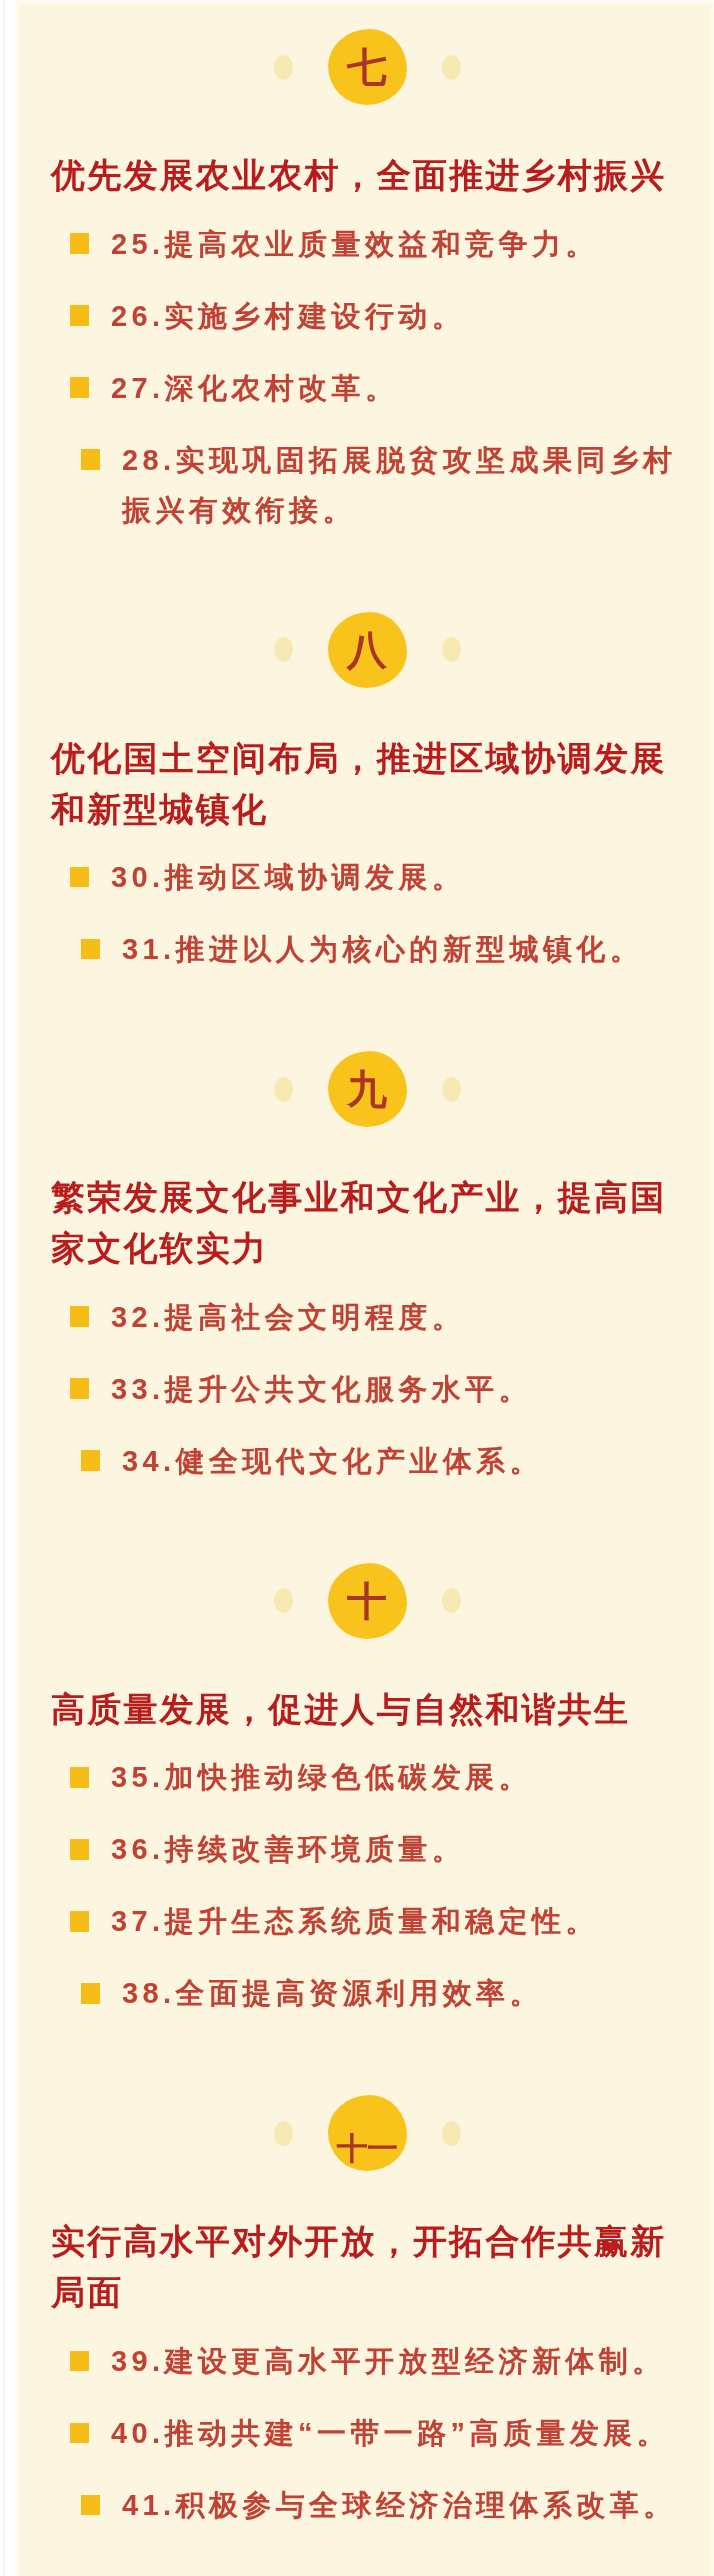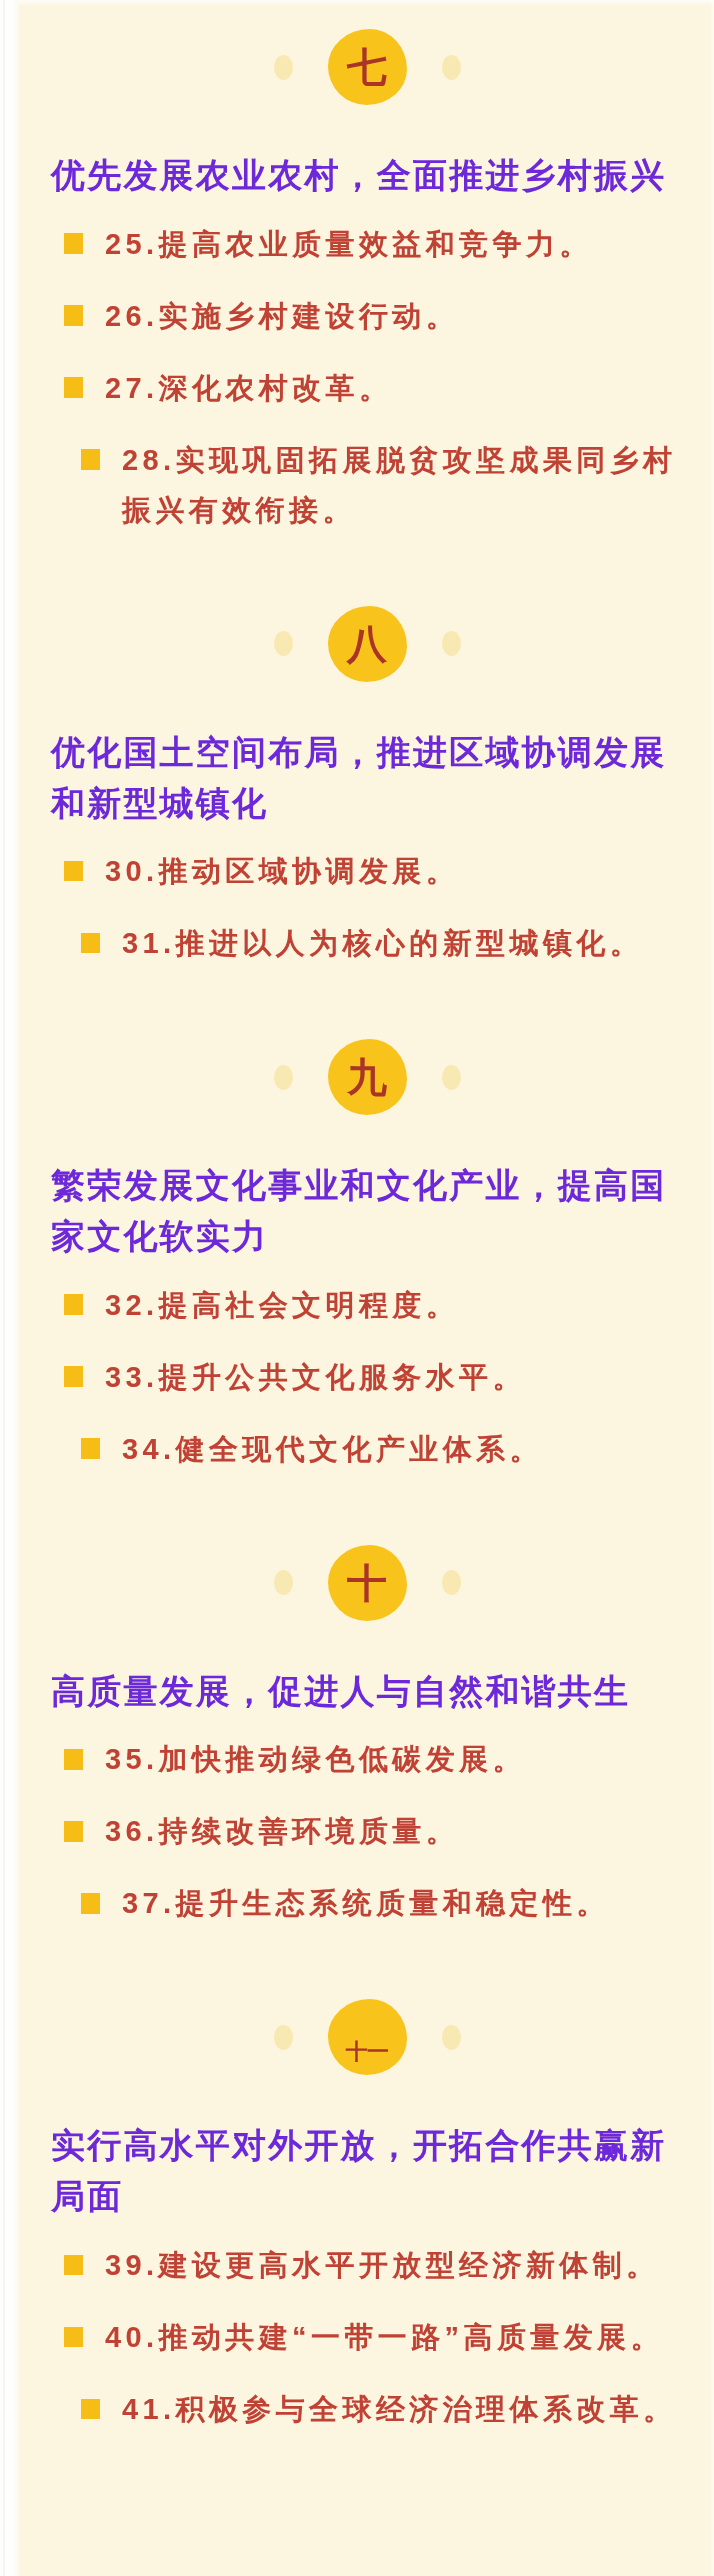--- a/index.html
+++ b/index.html
@@ -43,33 +43,33 @@
   }
   .badge{
     width:79px;height:76px;background:#F8C31A;
     border-radius:53% 47% 51% 49% / 49% 53% 47% 51%;
     display:flex;align-items:center;justify-content:center;
   }
   .badge-num{
     font-size:40px;font-weight:700;color:#A93427;line-height:1;
     letter-spacing:0;
   }
-  .badge-num.two-chars{font-size:22px;letter-spacing:-0.7px;margin-top:30px;}
+  .badge-num.two-chars{font-size:31px;letter-spacing:-0.7px;margin-top:30px;}
   .dot{
     width:19px;height:25px;border-radius:50%;
     background:#F8E9B3;
   }
   .title{
     margin:0 41px 17.6px 32px;
     font-size:34px;line-height:51px;letter-spacing:2.2px;
-    color:#6d28d9;font-weight:700;
+    color:#b91c1c;font-weight:700;
   }
   .tl{display:block;white-space:nowrap;}
   .tl:empty{display:none;}
-  .items{list-style:none;margin:2px;padding:0 0 0 43px;}
+  .items{list-style:none;margin:8px;padding:0 0 0 43px;}
   .item{display:flex;align-items:flex-start;margin-bottom:22px;}
   .item:last-child{margin-bottom:0;justify-content:center;}
   .bullet{
     flex:0 0 19px;width:19px;height:20.6px;
     margin:14.7px 22px 0 0;
     background:#F6BD17;
   }
   .item-text{
     width:574px;
     font-size:29px;line-height:50px;letter-spacing:4.4px;
@@ -185,20 +185,24 @@
           <span class="item-text">35.加快推动绿色低碳发展。</span>
         </li>
         <li class="item">
           <span class="bullet"></span>
           <span class="item-text">36.持续改善环境质量。</span>
         </li>
         <li class="item">
           <span class="bullet"></span>
           <span class="item-text">37.提升生态系统质量和稳定性。</span>
         </li>
+        <li class="item">
+          <span class="bullet"></span>
+          <span class="item-text">38.全面提高资源利用效率。</span>
+        </li>
       </ul>
     </section>
 
     <section class="sec">
       <div class="badge-row">
         <span class="dot"></span>
         <div class="badge">
           <span class="badge-num two-chars">十一</span>
         </div>
         <span class="dot"></span>

